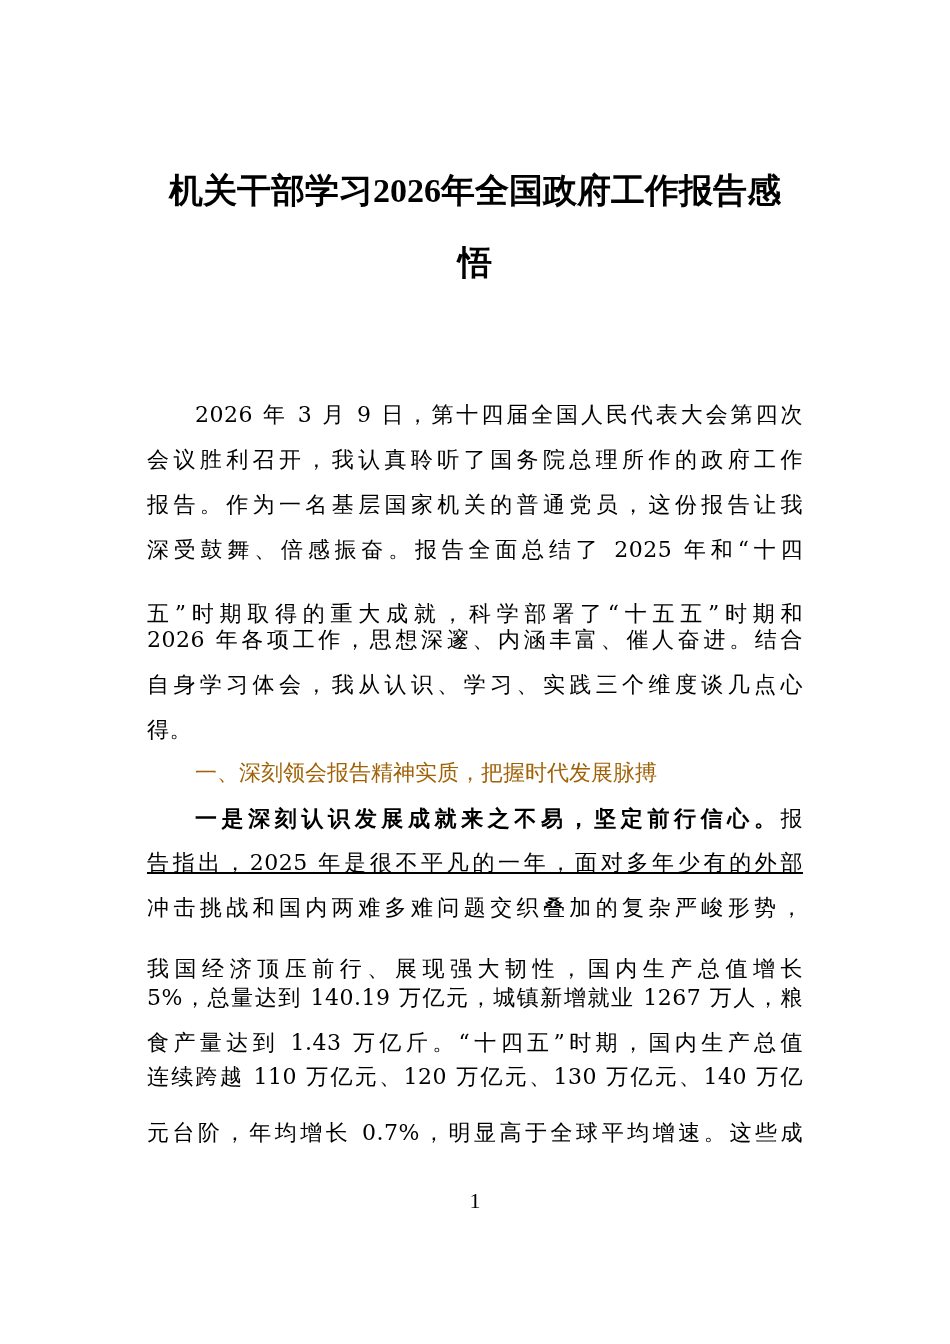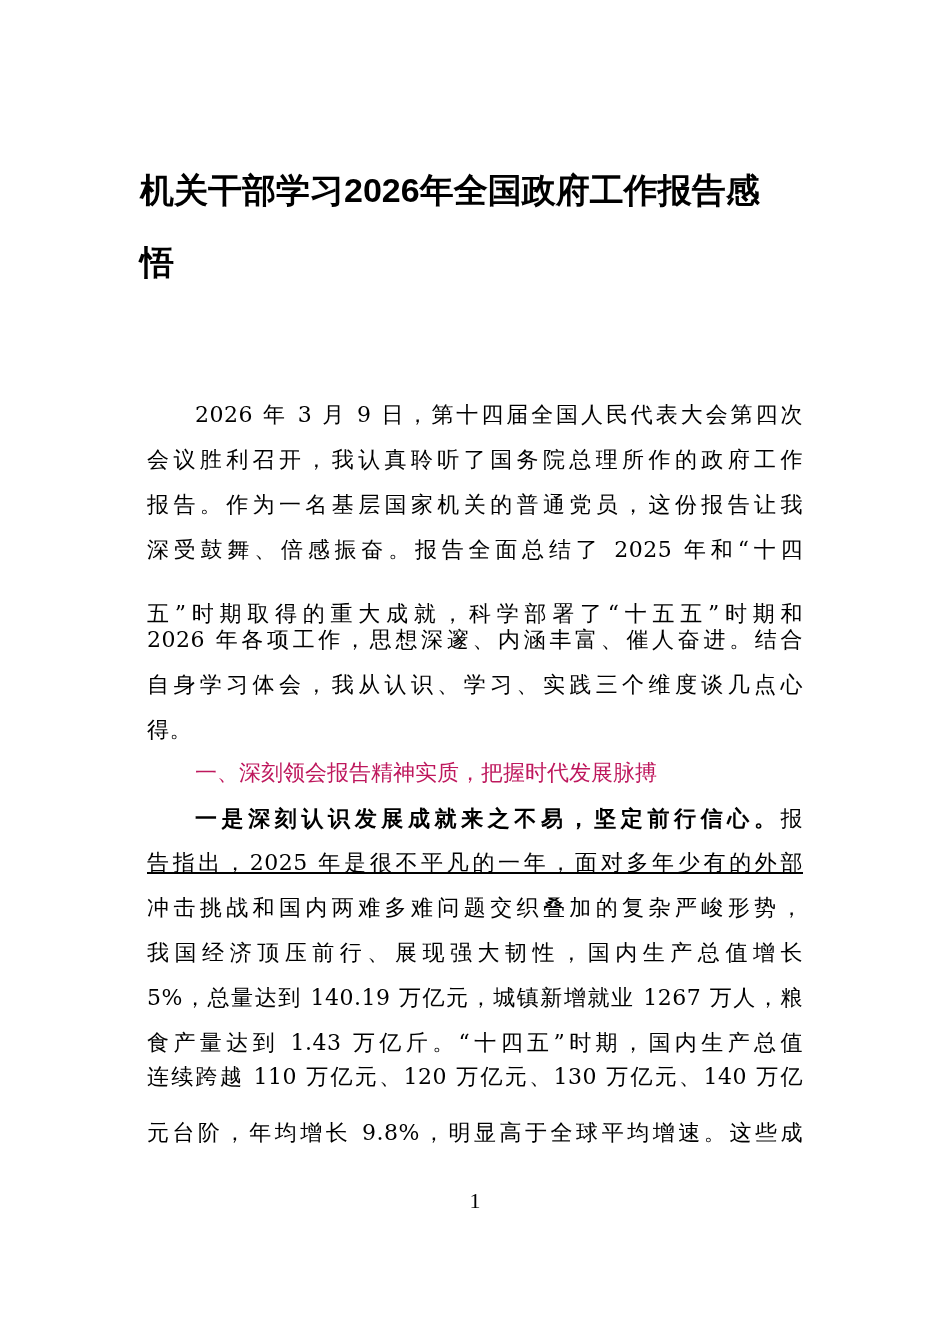--- a/index.html
+++ b/index.html
@@ -18,21 +18,22 @@
   .page {
     position: absolute;
     left: 0; top: 0;
     width: 950px; height: 1344px;
     background: #ffffff;
   }
   .title {
     position: absolute;
     left: 140px;
     width: 670px;
-    font-family: Liberation Sans, sans-serif;
+    text-align: center;
+    font-family: Liberation Serif, serif;
     font-weight: bold;
     font-size: 34px;
     color: #000;
     letter-spacing: 0;
     white-space: nowrap;
   }
   .title-line-1 { top: 168px; }
   .title-line-2 { top: 240px; }
 
   .body-block {
@@ -60,21 +61,21 @@
   .line.last {
     text-align-last: left;
   }
   .heading {
     position: absolute;
     left: 48px;
     font-family: "DejaVu Sans", "Liberation Sans", sans-serif;
     font-size: 22px;
     line-height: 30px;
     white-space: nowrap;
-    color: #be185d;
+    color: #a16207;
   }
   .bold-lead {
     font-weight: bold;
   }
   .page-number {
     position: absolute;
     top: 1188px;
     left: 0;
     width: 950px;
     text-align: center;
@@ -101,21 +102,21 @@
     <div class="line" style="top:270px;">自身学习体会，我从认识、学习、实践三个维度谈几点心</div>
     <div class="line last" style="top:315px;">得。</div>
   </div>
 
   <div class="body-block" style="top:758px;">
     <div class="heading" style="top:0px;">一、深刻领会报告精神实质，把握时代发展脉搏</div>
 
     <div class="line indent" style="top:45px;"><span class="bold-lead">一是深刻认识发展成就来之不易，坚定前行信心。</span><span>报</span></div>
     <div class="line" style="top:90px;text-decoration:underline;">告指出，2025 年是很不平凡的一年，面对多年少有的外部</div>
     <div class="line" style="top:135px;">冲击挑战和国内两难多难问题交织叠加的复杂严峻形势，</div>
-    <div class="line" style="top:180px;">我国经济顶压前行、展现强大韧性，国内生产总值增长</div>
+    <div class="line" style="top:196px;">我国经济顶压前行、展现强大韧性，国内生产总值增长</div>
     <div class="line" style="top:225px;">5%，总量达到 140.19 万亿元，城镇新增就业 1267 万人，粮</div>
     <div class="line" style="top:270px;">食产量达到 1.43 万亿斤。“十四五”时期，国内生产总值</div>
     <div class="line" style="top:304px;">连续跨越 110 万亿元、120 万亿元、130 万亿元、140 万亿</div>
-    <div class="line" style="top:360px;">元台阶，年均增长 9.8%，明显高于全球平均增速。这些成</div>
+    <div class="line" style="top:360px;">元台阶，年均增长 0.7%，明显高于全球平均增速。这些成</div>
   </div>
 
   <div class="page-number">1</div>
 </div>
 
 </body></html>

